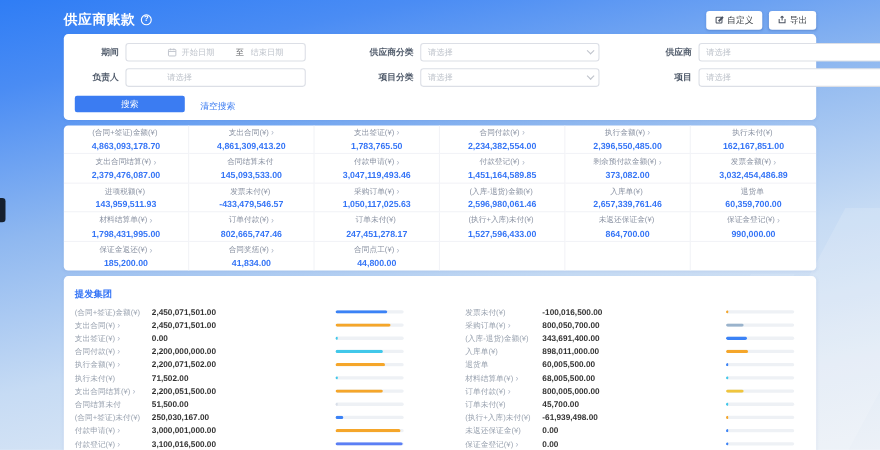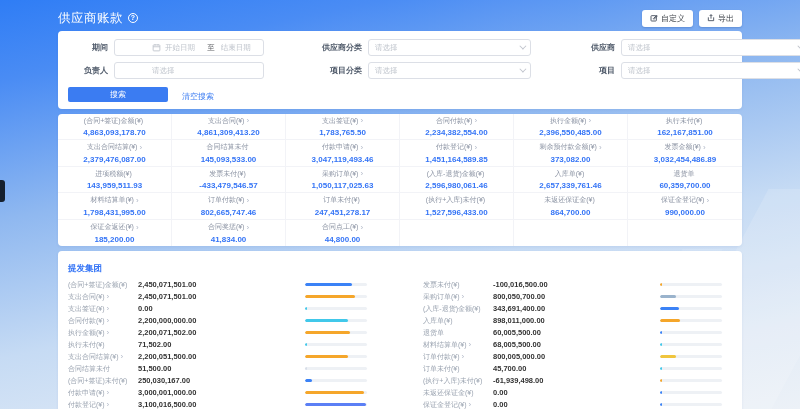--- a/index.html
+++ b/index.html
@@ -14,41 +14,41 @@
   .deco1 { right:-30px; bottom:0; width:120px; height:220px; }
   .deco2 { right:120px; bottom:0; width:40px; height:160px; background:rgba(255,255,255,.10); }
 
   .drawer-handle { position:absolute; left:0; top:180px; width:5px; height:22px;
     background:#16202e; border-radius:0 3px 3px 0; }
 
   .container { position:absolute; left:58px; top:0; width:684px; }
 
   
   .page-header { display:flex; align-items:center; margin-top:9px; height:18px; }
-  .page-title { color:#fff; font-size:12.5px; font-weight:400; letter-spacing:.5px;text-align:center; }
+  .page-title { color:#fff; font-size:12.5px; font-weight:700; letter-spacing:.5px;text-align:center; }
   .help-icon { width:10px; height:10px; border:1px solid #fff; border-radius:50%;
     color:#fff; font-size:7px; line-height:8px; text-align:center; margin-left:5px; font-weight:700;}
   .header-actions { margin-left:auto; display:flex; gap:6px; }
   .hbtn { display:flex; align-items:center; gap:3px; background:#fff; border:none;
     border-radius:3px; height:17px; padding:0 8px; font-size:8px; color:#3a3f45; cursor:pointer;
     box-shadow:0 1px 2px rgba(20,60,140,.25); font-family:inherit;}
   .hbtn svg { width:8px; height:8px; stroke:#4a5260; fill:none; stroke-width:1.4; }
 
   
   .card { background:#fff; border-radius:4px; box-shadow:0 1px 3px rgba(40,80,160,.08); }
 
   
   .filter-card { margin-top:4px; padding:8px 10px 7px; }
   .filter-row { display:flex; align-items:center; justify-content:space-between; height:17px; margin-bottom:6px;gap:40px; }
   .fgroup { display:flex; align-items:center; }
   .flabel { font-size:8px; color:#4e5969; font-weight:600; white-space:nowrap; margin-right:6px; text-align:right; }
   .w-label-a{ width:40px;} .w-label-b{ width:58px;} .w-label-c{ width:44px;}
   .finput { display:flex; align-items:center; border:1px solid #dcdfe6; border-radius:3px;
     height:17px; padding:0 6px; background:#fff; }
-  .w-input-a{ width:150px;padding-left:37px;} .w-input-b{ width:163px;} .w-input-c{ width:188px;}
+  .w-input-a{ width:164px;padding-left:37px;} .w-input-b{ width:163px;} .w-input-c{ width:188px;}
   .finput input { border:none; outline:none; font-size:7.5px; color:#333; width:100%;
     font-family:inherit; background:transparent; }
   .finput input::placeholder { color:#bfc4cc; }
   .range-sep { font-size:7.5px; color:#606266; padding:0 6px; flex-shrink:0; }
   .cal-icon { margin-right:4px; flex-shrink:0; }
   .cal-icon svg { width:9px; height:9px; stroke:#c0c4cc; fill:none; stroke-width:1.2; display:block;}
   .select-placeholder { font-size:7.5px; color:#bfc4cc; flex:1; }
   .caret { width:5px; height:5px; border-right:1px solid #c0c4cc; border-bottom:1px solid #c0c4cc;
     transform:rotate(45deg) translateY(-2px); flex-shrink:0; }
   .filter-buttons { display:flex; align-items:flex-end; margin-top:8px; height:15px; }

